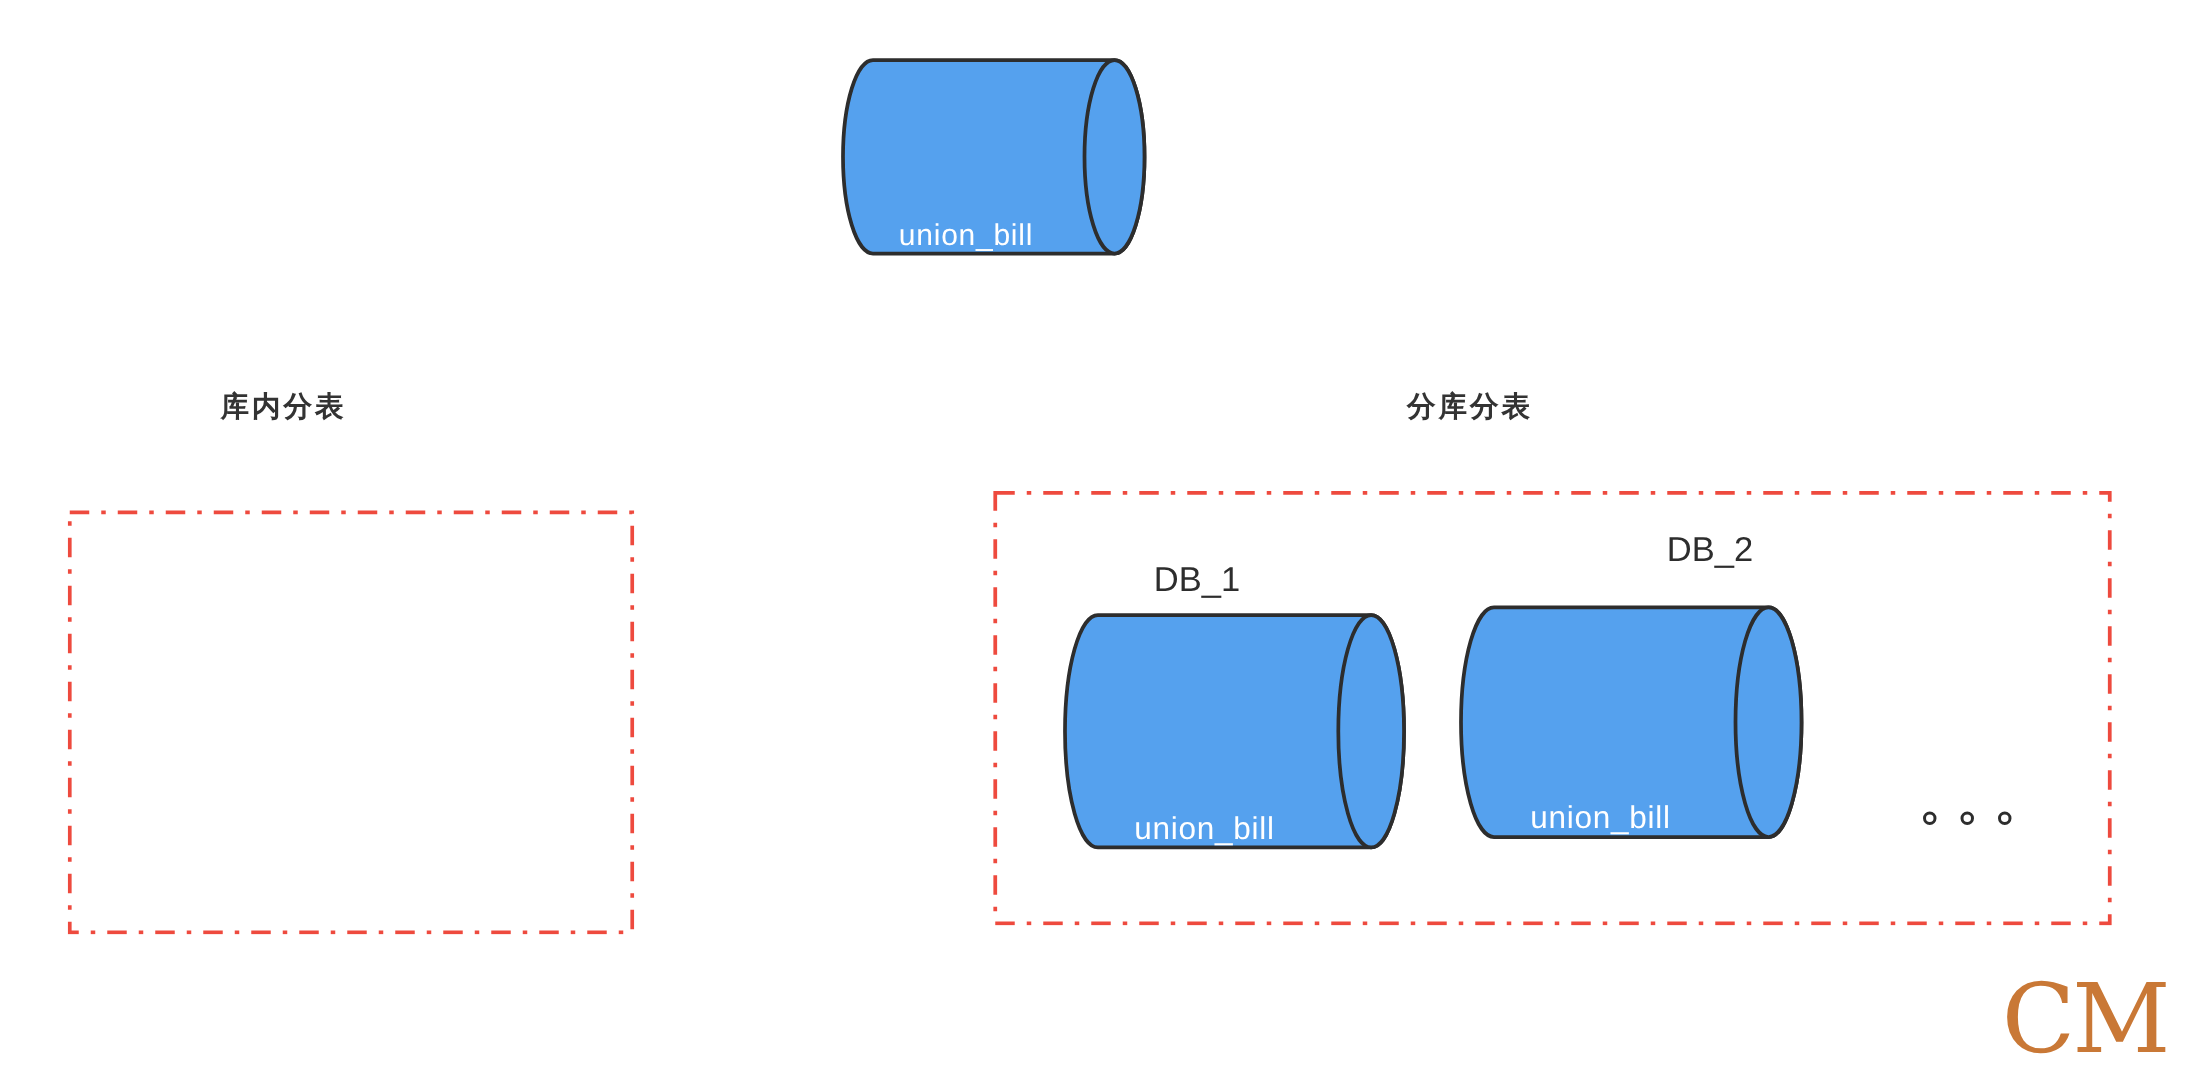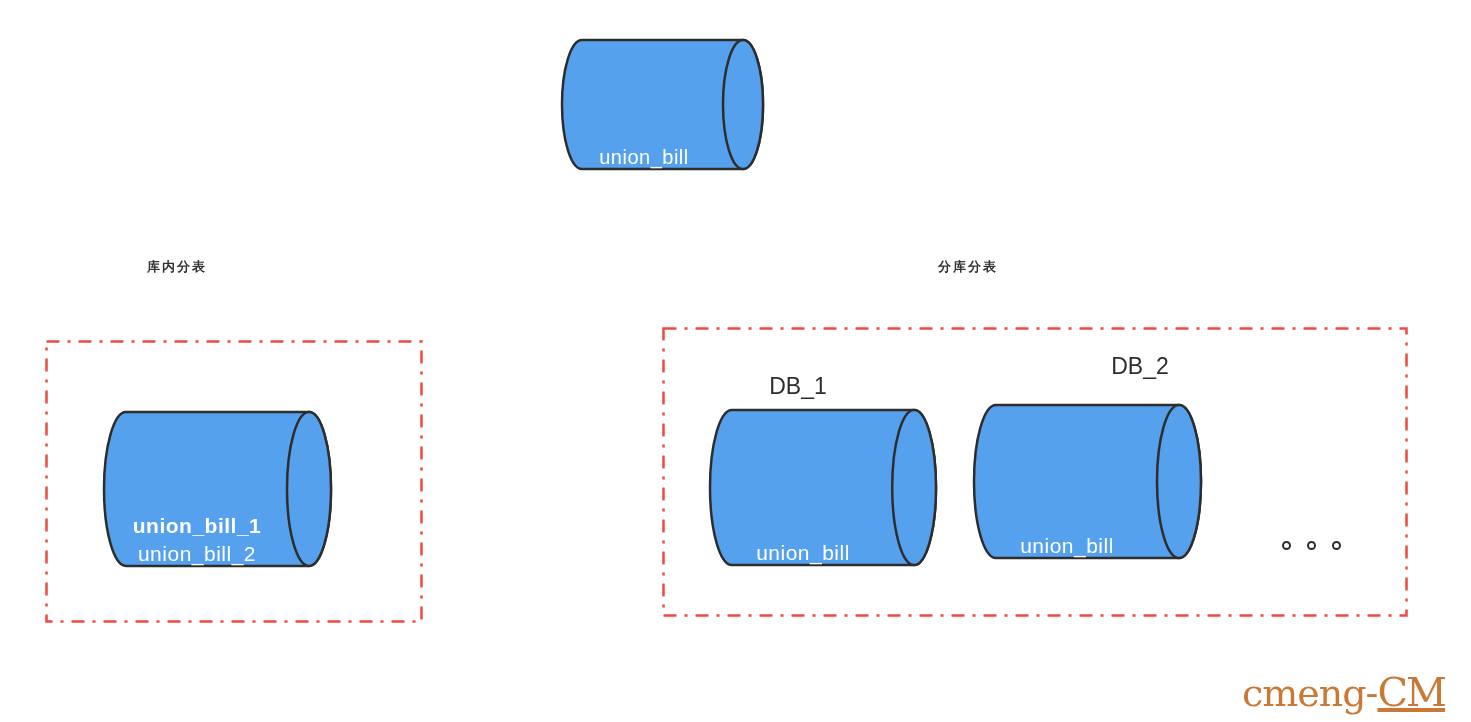--- a/index.html
+++ b/index.html
@@ -34,21 +34,21 @@
     line-height: 28px;
     white-space: nowrap;
     pointer-events: none;
   }
   .cyl-label .bold { font-weight: 700; }
 
   
   .section-title {
     position: absolute;
     color: #333333;
-    font-size: 13px;
+    font-size: 19px;
     font-weight: 700;
     letter-spacing: 2px;
     white-space: nowrap;
   }
 
   
   .db-name {
     position: absolute;
     width: 120px;
     text-align: center;
@@ -82,21 +82,21 @@
     right: 26px;
     bottom: 10px;
     color: #c97836;
     font-family: "DejaVu Serif", serif;
     display: flex;
     align-items: baseline;
     white-space: nowrap;
     line-height: 1;
   }
   .watermark .wm-small { font-size: 38px; letter-spacing: -1px; }
-  .watermark .wm-big   { font-size: 40px; letter-spacing: -2px; text-decoration: underline; }
+  .watermark .wm-big   { font-size: 64px; letter-spacing: -2px; }
 </style>
 </head>
 <body>
 
 <div class="canvas">
 
   <div class="cyl" style="left:560px; top:38px; width:205px; height:133px;">
     <svg width="205" height="133" viewBox="0 0 205 133">
       <path d="M 22,2 A 20,64.5 0 0 0 22,131 L 183,131 A 20,64.5 0 0 0 183,2 Z" fill="#55a1ee" stroke="#2d2d2d" stroke-width="2.5" stroke-linejoin="round"></path>
       <ellipse cx="183" cy="66.5" rx="20" ry="64.5" fill="#55a1ee" stroke="#2d2d2d" stroke-width="2.5"></ellipse>
@@ -107,30 +107,20 @@
   </div>
 
   <div class="section-title" style="left:147px; top:258px;">库内分表</div>
 
   <div class="boundary" style="left:45px; top:340px;">
     <svg width="378" height="283" viewBox="0 0 378 283">
       <rect x="1.5" y="1.5" width="375" height="280" fill="none" stroke="#ee4a3e" stroke-width="2.5" stroke-dasharray="13 8 3 8"></rect>
     </svg>
   </div>
 
-  <div class="cyl" style="left:102px; top:410px; width:233px; height:158px;">
-    <svg width="233" height="158" viewBox="0 0 233 158">
-      <path d="M 24,2 A 22,77 0 0 0 24,156 L 207,156 A 22,77 0 0 0 207,2 Z" fill="#55a1ee" stroke="#2d2d2d" stroke-width="2.5" stroke-linejoin="round"></path>
-      <ellipse cx="207" cy="79" rx="22" ry="77" fill="#55a1ee" stroke="#2d2d2d" stroke-width="2.5"></ellipse>
-    </svg>
-    <div class="cyl-label" style="width:190px;">
-      <span class="bold">union_bill_1</span>
-      <span>union_bill_2</span>
-    </div>
-  </div>
 
   <div class="section-title" style="left:938px; top:258px;">分库分表</div>
 
   <div class="boundary" style="left:662px; top:327px;">
     <svg width="746" height="290" viewBox="0 0 746 290">
       <rect x="1.5" y="1.5" width="743" height="287" fill="none" stroke="#ee4a3e" stroke-width="2.5" stroke-dasharray="13 8 3 8"></rect>
     </svg>
   </div>
 
   <div class="db-name" style="left:738px; top:357px;margin-top:16px;">DB_1</div>
@@ -157,17 +147,16 @@
     </div>
   </div>
 
   <div class="dots" style="left:1282px; top:541px;">
     <span class="dot"></span>
     <span class="dot"></span>
     <span class="dot"></span>
   </div>
 
   <div class="watermark">
-    <span class="wm-small">cmeng-</span>
       <span class="wm-big">CM</span>
   </div>
 
 </div>
 
 </body></html>

